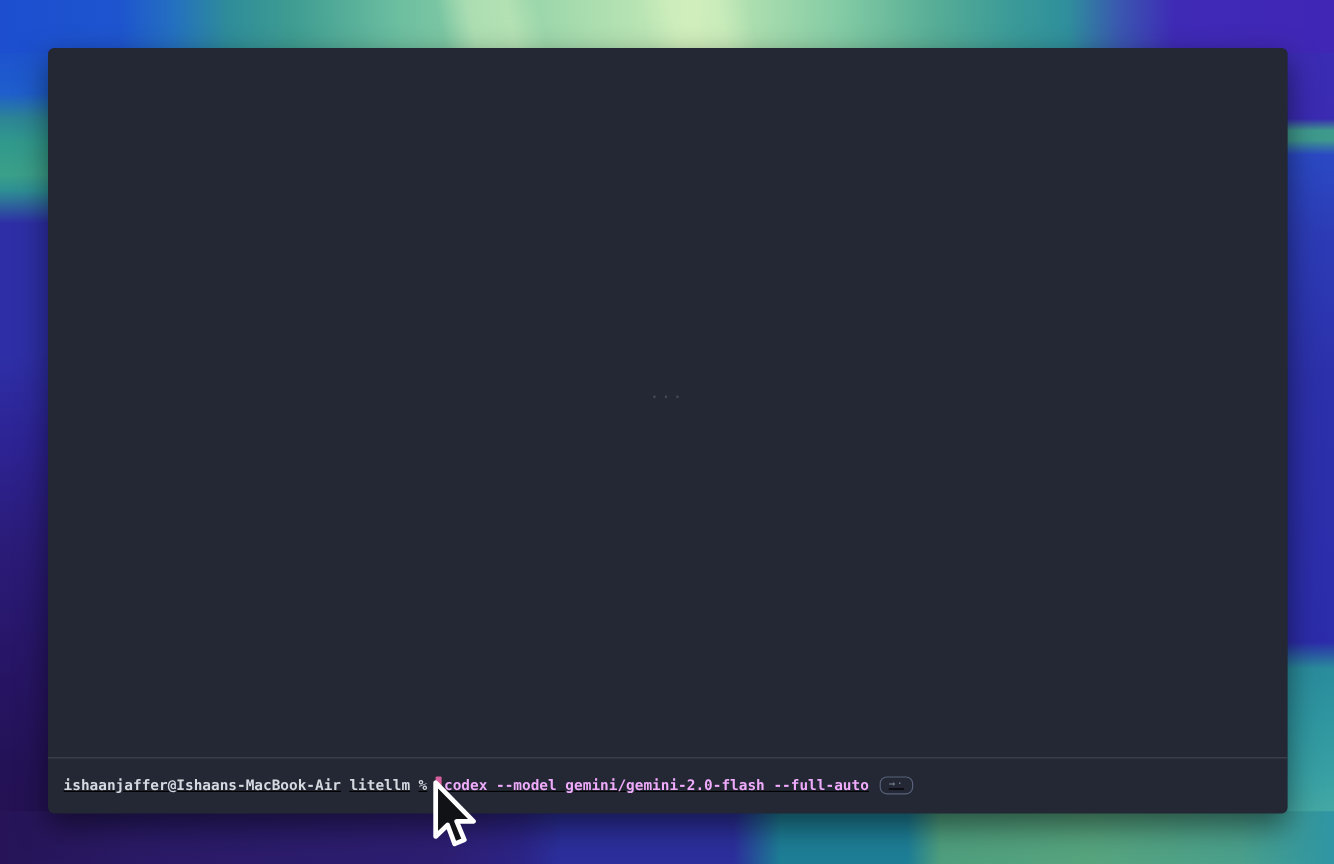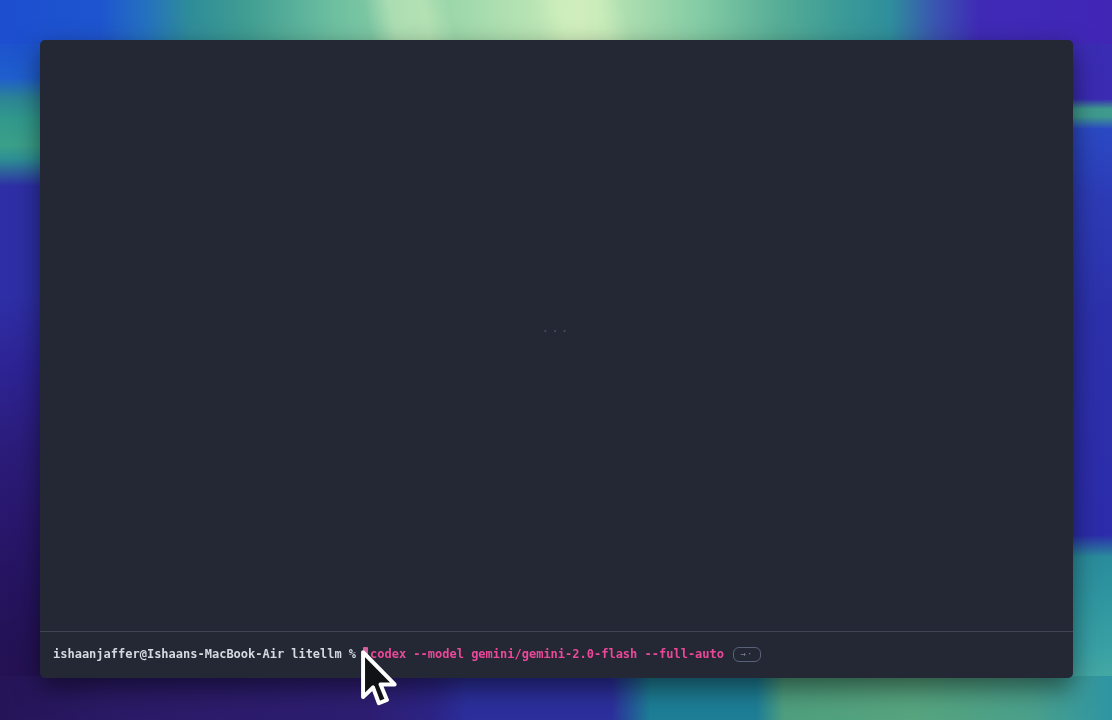--- a/index.html
+++ b/index.html
@@ -39,26 +39,26 @@
   
   .terminal { position:absolute; left:40px; top:40px; width:1033px; height:638px;
     background:#232834; border-radius:5px;
     box-shadow:0 10px 26px rgba(0,0,0,.5); }
   .divider { position:absolute; left:0; right:0; top:591px; height:1px;
     background:#3d4452; }
   .dots { position:absolute; left:50%; top:282px; transform:translateX(-50%);
     color:#444c5c; font-size:11px; letter-spacing:3px; font-weight:bold; }
   .prompt-row { position:absolute; left:13px; top:606px; height:16px;
     display:flex; align-items:center; white-space:pre; font-size:12px;
-    line-height:16px; }
+    line-height:16px;text-decoration:underline; }
   .p-strong { color:#d5d9e0; font-weight:bold; }
   .p-sp { display:inline-block; width:7px; }
   .cursor-block { display:inline-block; width:5px; height:15px;
     background:#d75f9e; margin-right:2px; border-radius:1px; }
-  .ghost { color:#ec4899; font-weight:bold; }
+  .ghost { color:#f0abfc; font-weight:bold; }
   .hint { display:inline-flex; align-items:center; justify-content:center;
     margin-left:9px; min-width:28px; height:15px; padding:0 5px;
     border:1px solid #59627a; border-radius:6px; color:#7b8392;
     font-size:9px; letter-spacing:1px; }
 
   
   .pointer { position:absolute; left:359px; top:650px; width:42px; height:64px; }
 </style>
 </head>
 <body>

